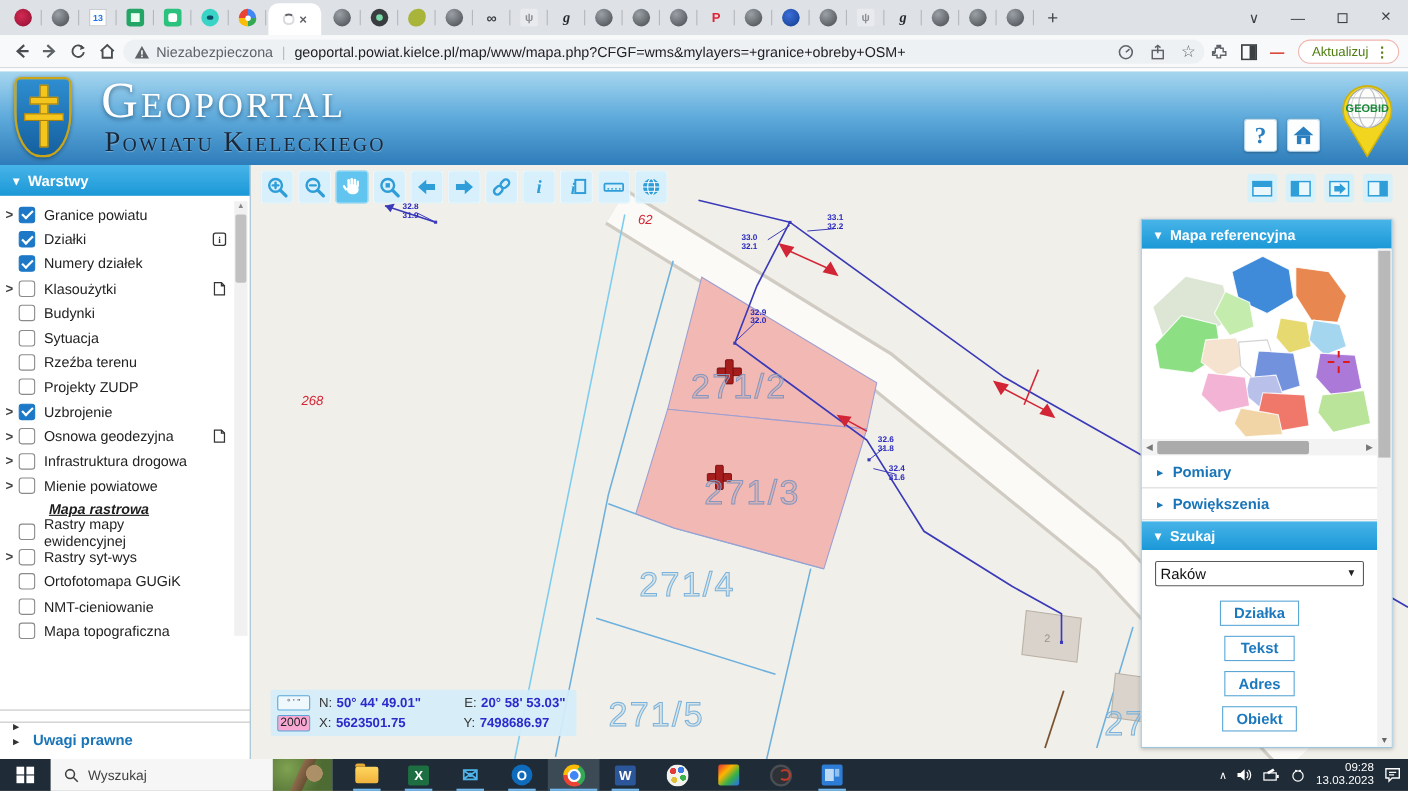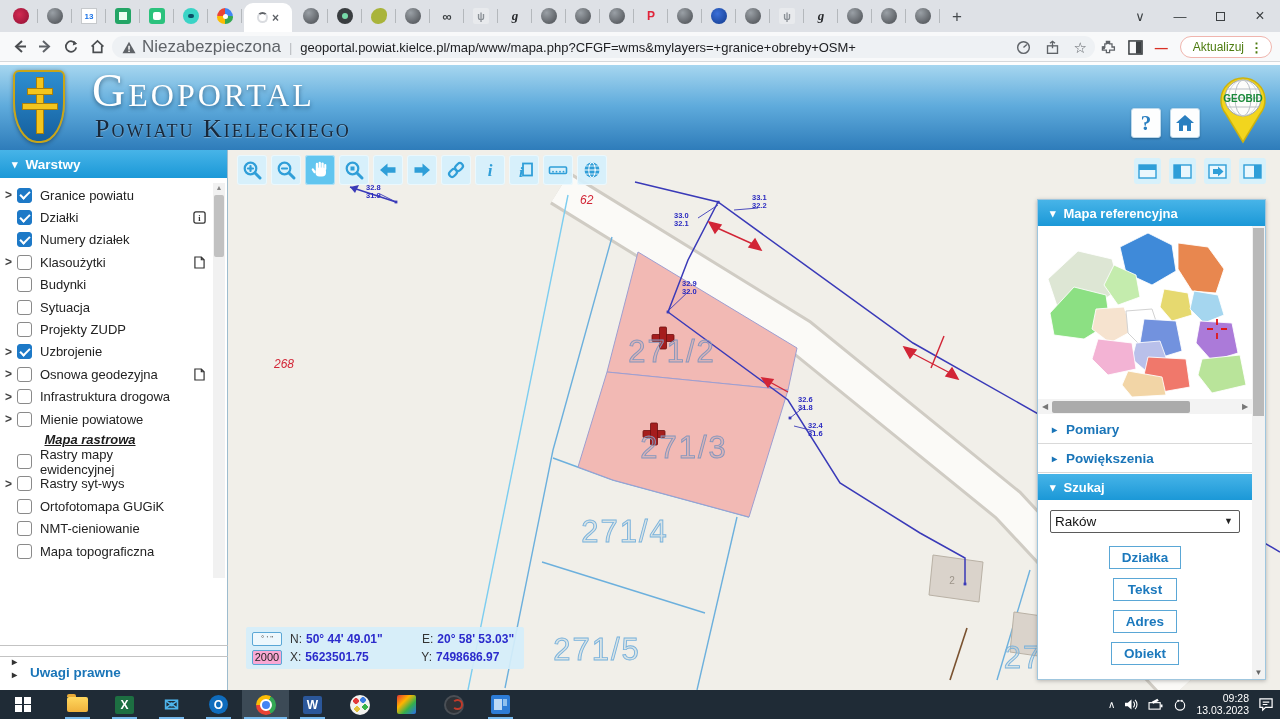--- a/index.html
+++ b/index.html
@@ -37,21 +37,21 @@
   #active-tab .close { color:#5f6368; font-size:12px; line-height:12px; font-weight:bold; }
   #new-tab { width:26px; height:26px; margin:0 0 2px 4px; display:flex; align-items:center; justify-content:center; color:#45494d; font-size:17px; }
   #win-controls { position:absolute; right:0; top:0; height:32px; display:flex; align-items:center; }
   #win-controls .wc { width:40px; text-align:center; color:#3c4043; font-size:13px; }
   #wc-max span { display:inline-block; width:9px; height:9px; border:1.2px solid #3c4043; }
   #wc-tabsearch { width:34px; }
 
   #toolbar { position:absolute; top:32px; left:0; width:1280px; height:30px; background:#f8f9fa; border-bottom:1px solid #d5d8db; display:flex; align-items:center; }
   .navbtn { width:26px; height:26px; display:flex; align-items:center; justify-content:center; }
   #addr { position:absolute; left:112px; top:4px; width:983px; height:22px; background:#eef1f4; border-radius:12px; display:flex; align-items:center; padding:0 10px; font-size:13px; color:#202124; }
-  #addr .sec { color:#5f6368; font-size:17px; margin:0 8px 0 6px; }
+  #addr .sec { color:#5f6368; font-size:13px; margin:0 8px 0 6px; }
   #addr .pipe { color:#b8bcbf; margin-right:8px; }
   #addr .url { white-space:nowrap; overflow:hidden; }
   #addr-right { position:absolute; right:8px; top:0; height:22px; display:flex; align-items:center; gap:14px; }
   #toolbar-right { position:absolute; right:8px; top:3px; height:24px; display:flex; align-items:center; gap:12px; }
   .red-dash { color:#d93025; font-weight:bold; font-size:13px; }
   #update-pill { border:1px solid #f0b5ae; border-radius:12px; height:22px; padding:0 8px 0 12px; display:flex; align-items:center; gap:6px; color:#4d7c0f; font-size:12px; background:#fff; }
   #update-pill .dots { font-size:13px; font-weight:bold; }
 
   
   #whitegap { position:absolute; top:62px; left:0; width:1280px; height:3px; background:#fdfdfd; }
@@ -634,20 +634,26 @@
         </div>
         <div class="layer-row">
           <span class="exp"></span>
           <span class="cb"></span>
           <span class="lbl">Sytuacja</span>
           <span class="rico"></span>
         </div>
         <div class="layer-row">
           <span class="exp"></span>
           <span class="cb"></span>
+          <span class="lbl">Rzeźba terenu</span>
+          <span class="rico"></span>
+        </div>
+        <div class="layer-row">
+          <span class="exp"></span>
+          <span class="cb"></span>
           <span class="lbl">Projekty ZUDP</span>
           <span class="rico"></span>
         </div>
         <div class="layer-row">
           <span class="exp">&gt;</span>
           <span class="cb on"></span>
           <span class="lbl">Uzbrojenie</span>
           <span class="rico"></span>
         </div>
         <div class="layer-row">
@@ -786,20 +792,28 @@
 
   <div id="taskbar">
     <div id="start-btn">
       <div class="grid">
           <div></div>
           <div></div>
           <div></div>
           <div></div>
         </div>
     </div>
+    <div id="tb-search">
+      <svg class="mag" width="14" height="14" viewBox="0 0 16 16">
+          <circle cx="6.5" cy="6.5" r="4.6" stroke="#3f3f3f" stroke-width="1.6" fill="none"></circle>
+          <line x1="10" y1="10" x2="14.5" y2="14.5" stroke="#3f3f3f" stroke-width="1.6"></line>
+        </svg>
+      <span class="ph">Wyszukaj</span>
+      <div class="pic"></div>
+    </div>
     <div id="tb-apps">
         <div class="tslot">
           <div class="ticon folder"></div>
           <div class="ind"></div>
         </div>
         <div class="tslot">
           <div class="ticon excel">X</div>
           <div class="ind"></div>
         </div>
         <div class="tslot">

